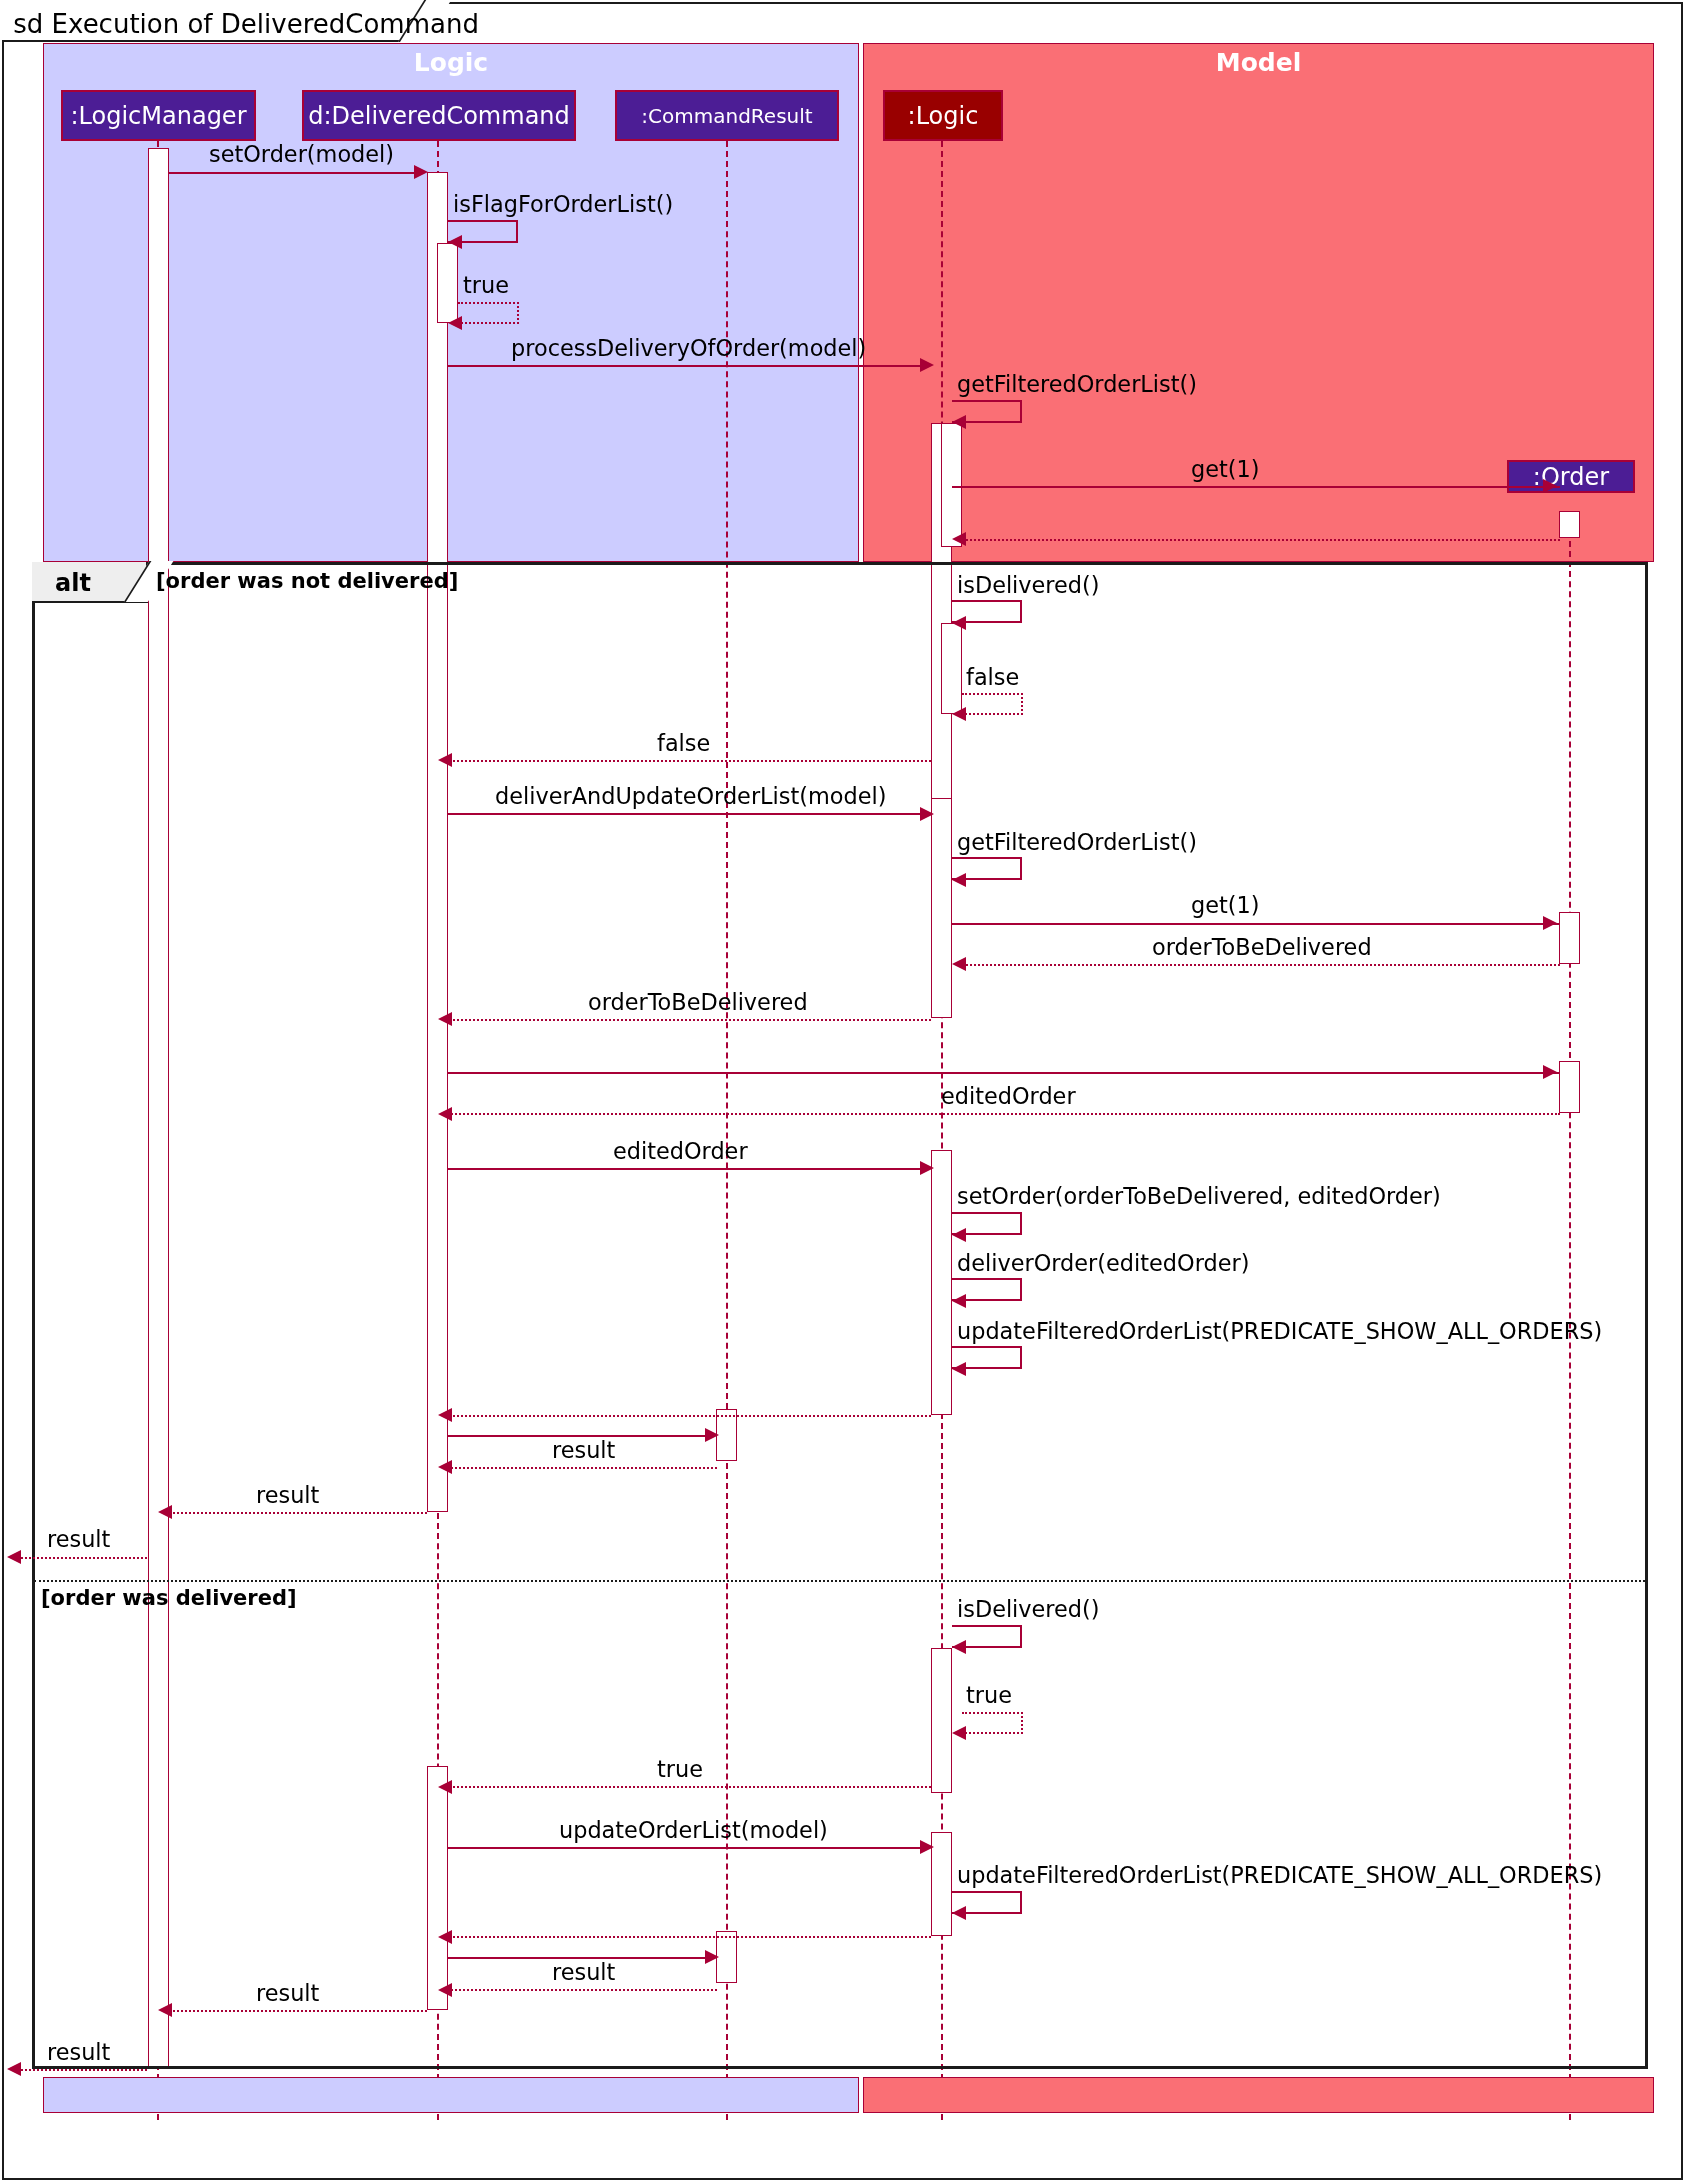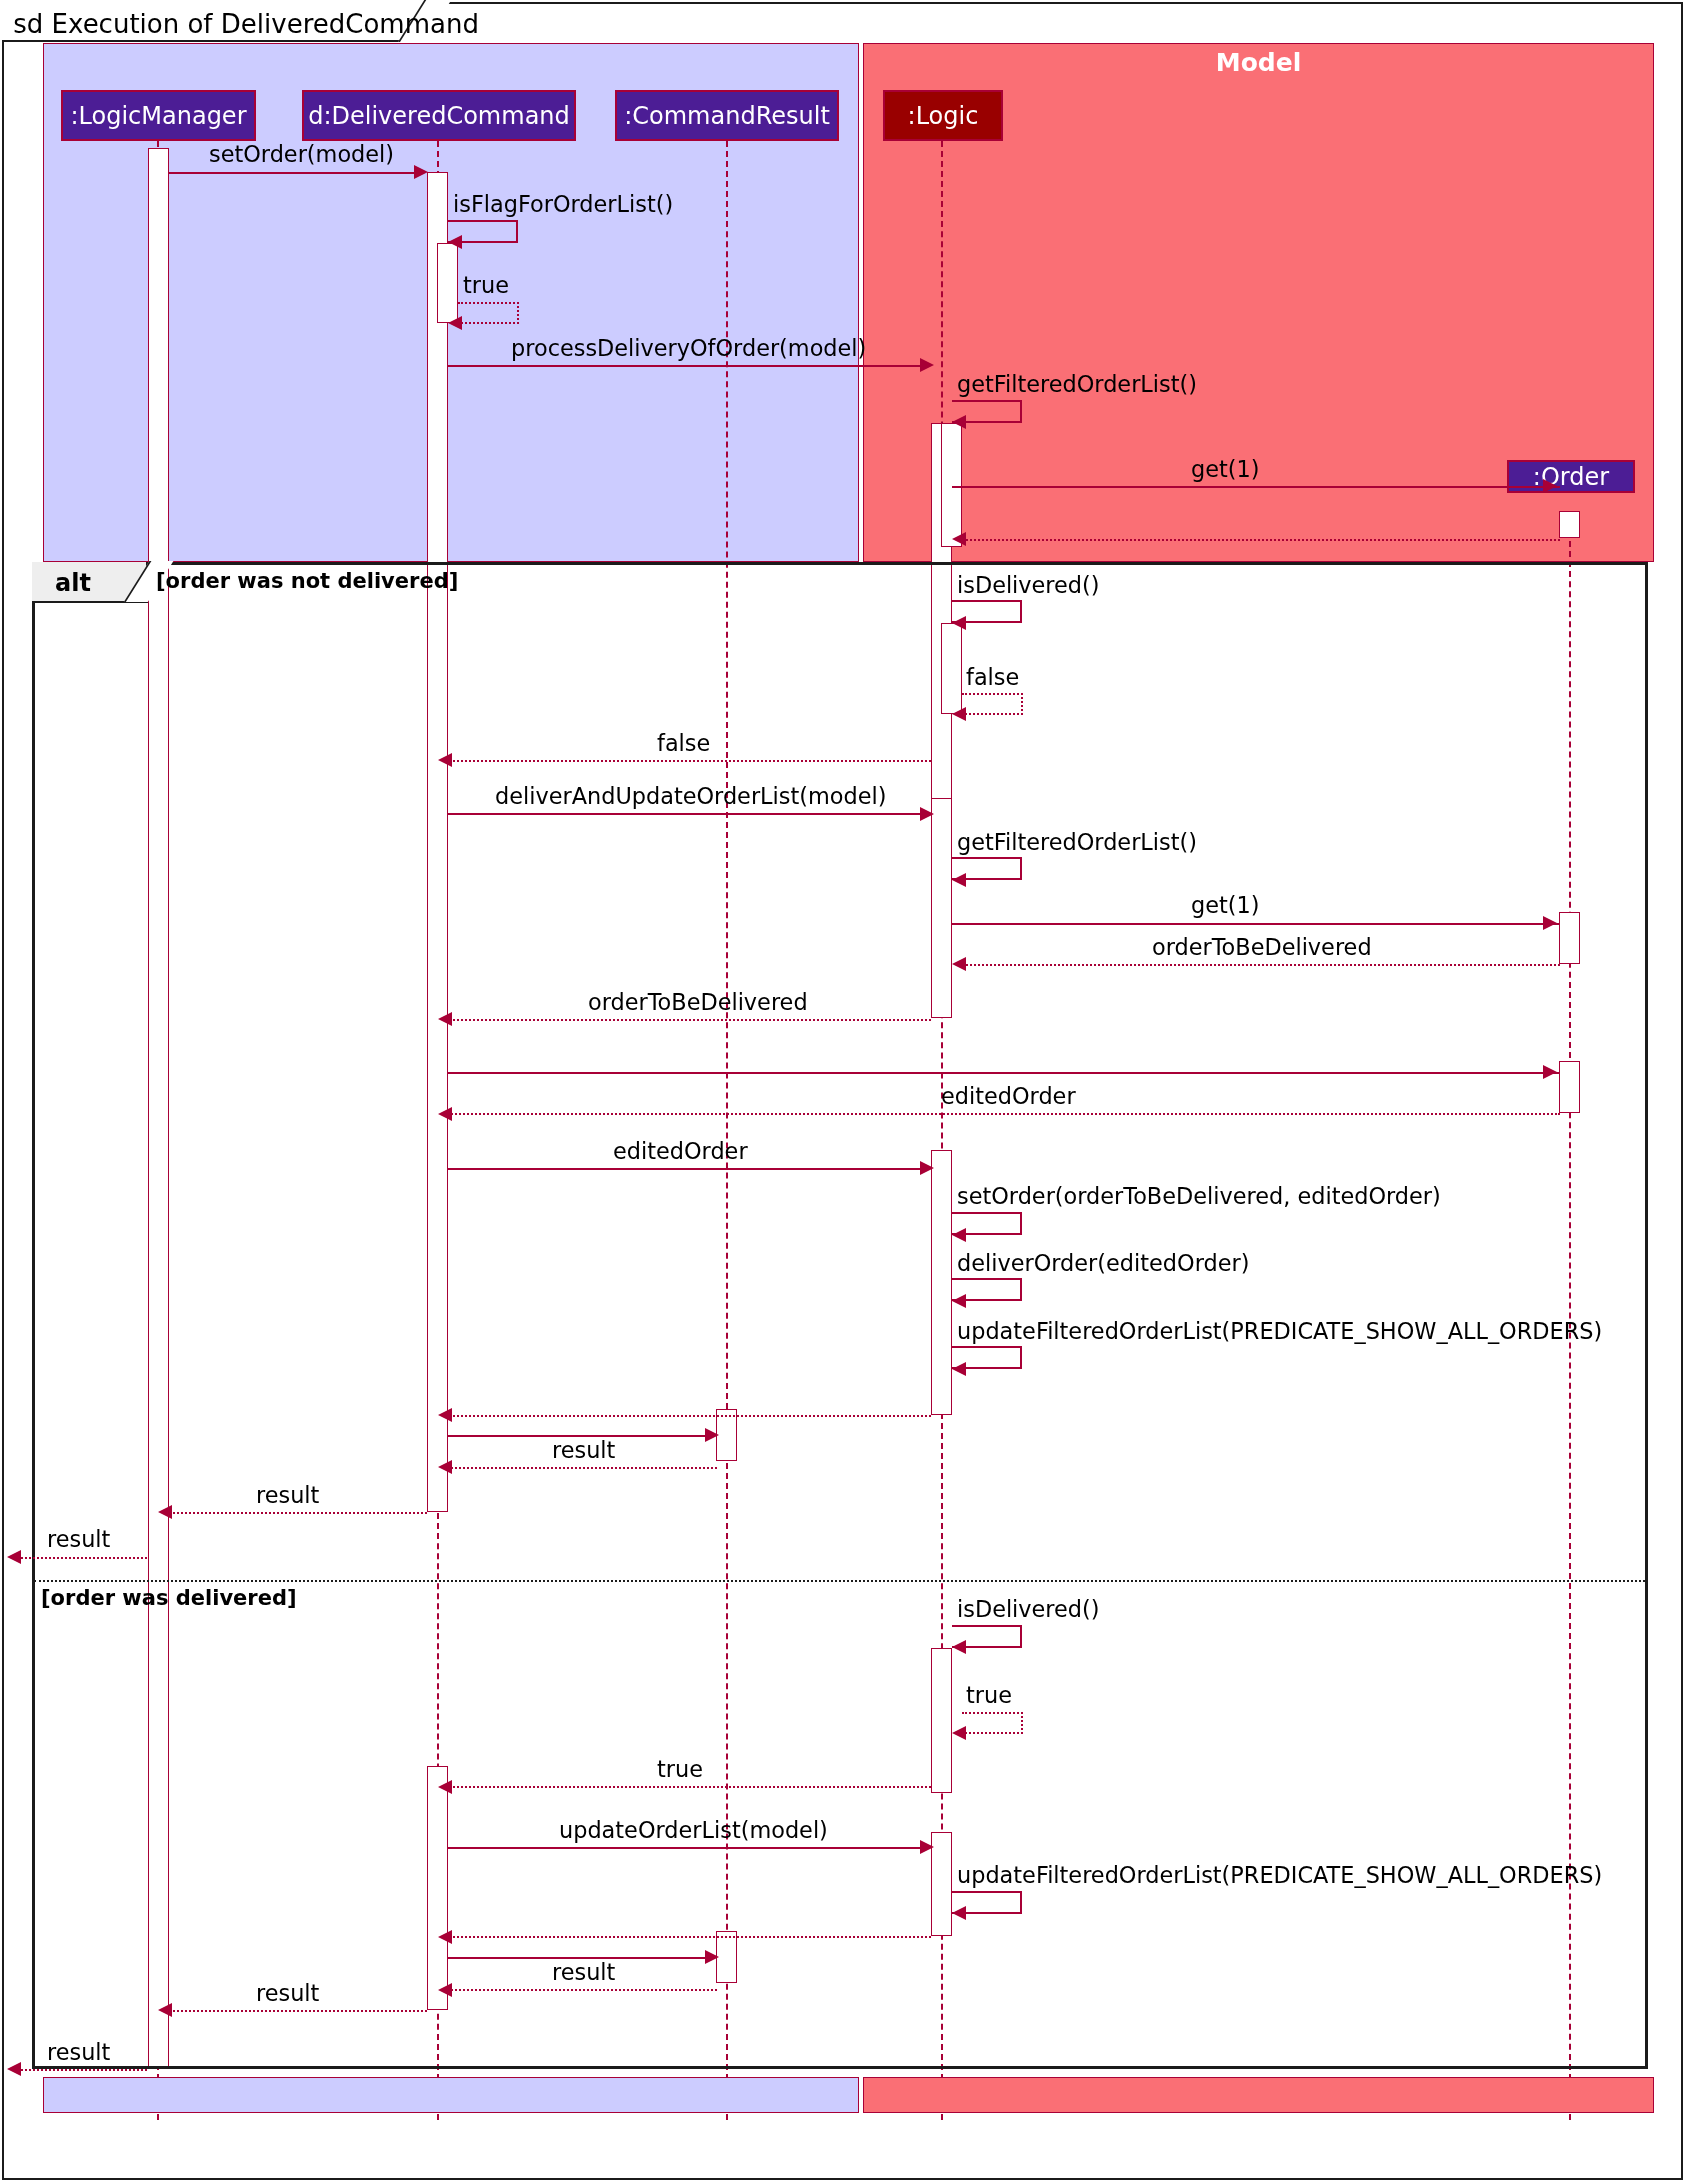--- a/index.html
+++ b/index.html
@@ -69,27 +69,28 @@
 
 <div id="root">
 
   <div class="sd-frame" style="left:1.7px;top:1.7px;width:1681px;height:2178px;"></div>
   <div class="sd-tab" style="left:1.7px;top:1.7px;width:423px;height:40px;">
     <span class="clip"></span>
   </div>
   <div class="sd-title" style="left:13.3px;top:9px;font-size:26px;">sd Execution of DeliveredCommand</div>
 
   <div class="pkg pkg-logic" style="left:43px;top:43px;width:816px;height:519px;"></div>
+  <div class="pkg-label" style="left:43px;top:48px;width:816px;font-size:25px;">Logic</div>
 
   <div class="pkg pkg-model" style="left:863px;top:43px;width:791px;height:519px;"></div>
   <div class="pkg-label" style="left:863px;top:48px;width:791px;font-size:25px;">Model</div>
 
   <div class="part part-blue" style="left:61px;top:90px;width:195px;height:51px;font-size:24px;">:LogicManager</div>
   <div class="part part-blue" style="left:302px;top:90px;width:274px;height:51px;font-size:24px;">d:DeliveredCommand</div>
-  <div class="part part-blue" style="left:615px;top:90px;width:224px;height:51px;font-size:24px;">:CommandResult</div>
+  <div class="part part-blue" style="left:615px;top:90px;width:224px;height:51px;font-size:20px;">:CommandResult</div>
   <div class="part part-dark" style="left:883px;top:90px;width:120px;height:51px;font-size:24px;">:Logic</div>
   <div class="part part-blue" style="left:1507px;top:460px;width:128px;height:33px;font-size:24px;">:Order</div>
 
   <div class="lifeline" style="left:157px;top:141px;height:1979px;"></div>
   <div class="lifeline" style="left:437px;top:141px;height:1979px;"></div>
   <div class="lifeline" style="left:726px;top:141px;height:1979px;"></div>
   <div class="lifeline" style="left:941px;top:141px;height:1979px;"></div>
   <div class="lifeline" style="left:1569px;top:511px;height:1609px;"></div>
 
   <div class="act" style="left:148px;top:148px;width:21px;height:1921px;"></div>

